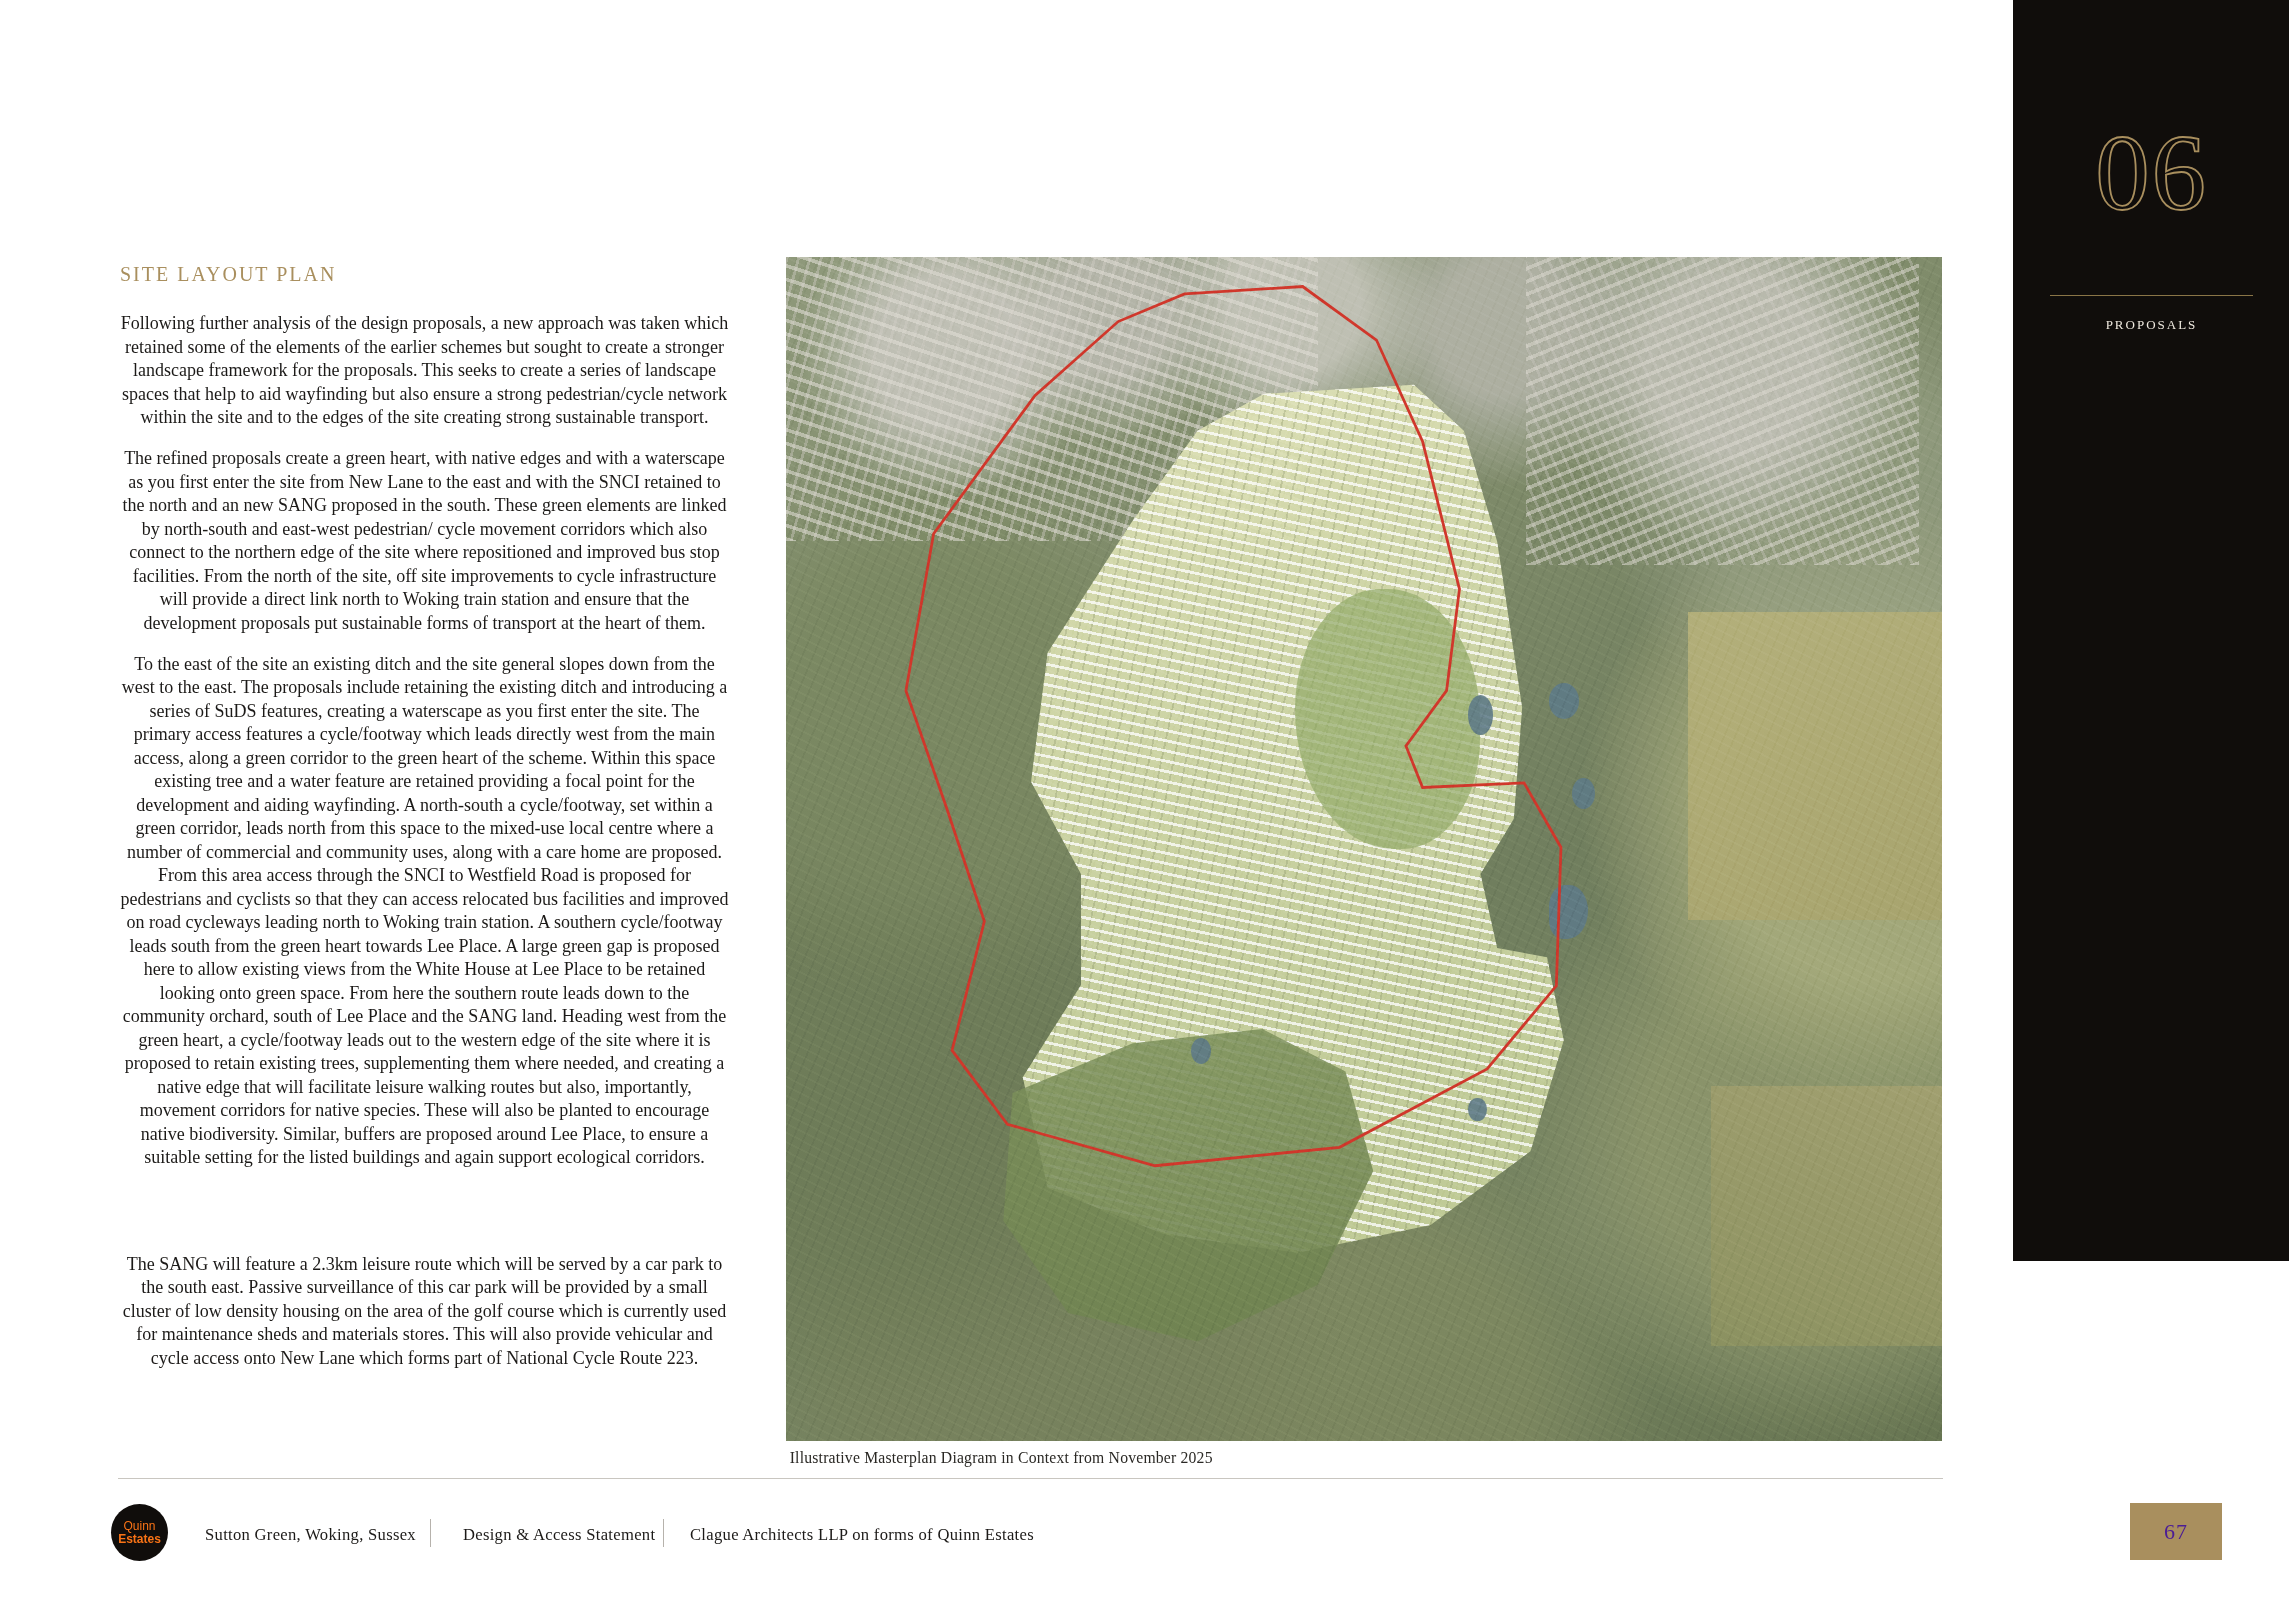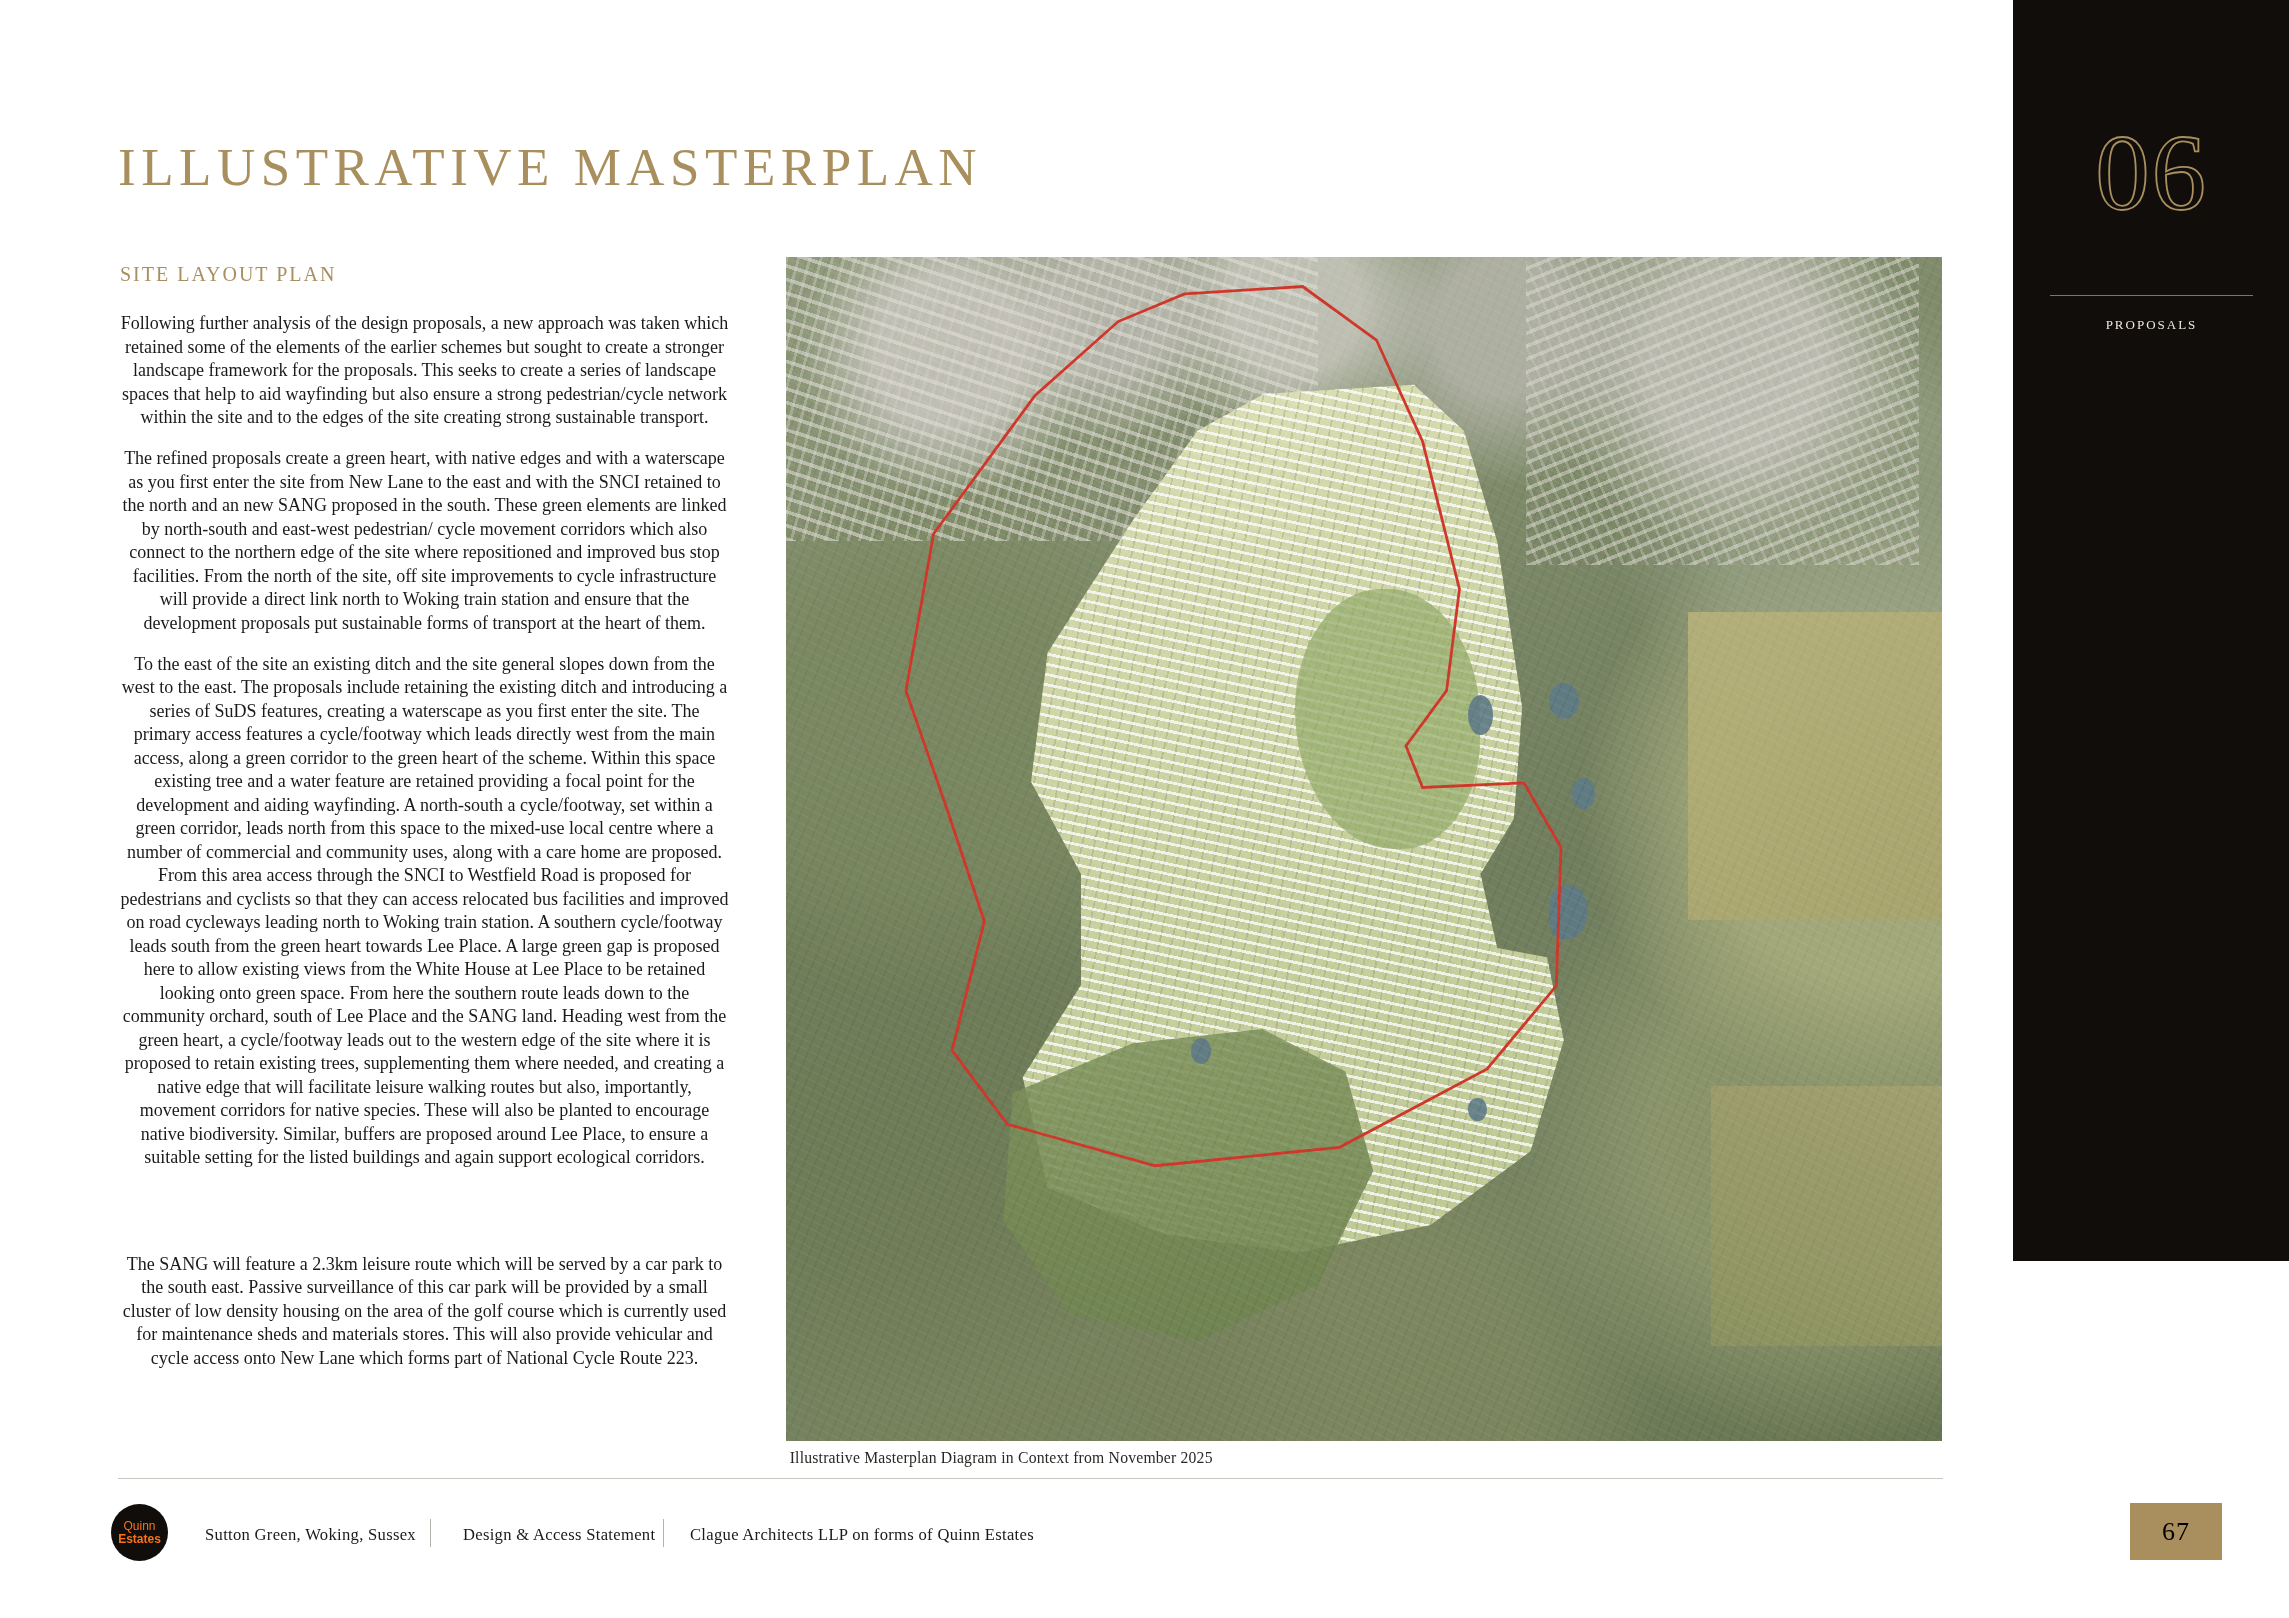--- a/index.html
+++ b/index.html
@@ -57,23 +57,23 @@
     letter-spacing: 2px;
     color: #efe9df;
   }
   .page-number-box {
     position: absolute;
     left: 2130px;
     top: 1503px;
     width: 92px;
     height: 57px;
     background: #a98f5e;
-    color: #000000;
-    font-family: "Liberation Serif", serif;
-    font-size: 26px;
+    color: #4c1d95;
+    font-family: "Liberation Serif", serif;
+    font-size: 22px;
     display: flex;
     align-items: center;
     justify-content: center;
     letter-spacing: 0.9px;
   }
 
   
   .page {
     position: absolute;
     left: 0;
@@ -306,21 +306,20 @@
     background: #b6b2ac;
   }
   .footer-div.d1 { left: 430px; }
   .footer-div.d2 { left: 663px; }
 </style>
 </head>
 <body>
 
 <div class="page">
 
-  <div class="page-title">ILLUSTRATIVE MASTERPLAN</div>
 
   <div class="section-title">SITE LAYOUT PLAN</div>
 
   <div class="body-col">
     <p>Following further analysis of the design proposals, a new approach was taken which retained some of the elements of the earlier schemes but sought to create a stronger landscape framework for the proposals. This seeks to create a series of landscape spaces that help to aid wayfinding but also ensure a strong pedestrian/cycle network within the site and to the edges of the site creating strong sustainable transport.</p>
     <p>The refined proposals create a green heart, with native edges and with a waterscape as you first enter the site from New Lane to the east and with the SNCI retained to the north and an new SANG proposed in the south. These green elements are linked by north-south and east-west pedestrian/ cycle movement corridors which also connect to the northern edge of the site where repositioned and improved bus stop facilities. From the north of the site, off site improvements to cycle infrastructure will provide a direct link north to Woking train station and ensure that the development proposals put sustainable forms of transport at the heart of them.</p>
     <p>To the east of the site an existing ditch and the site general slopes down from the west to the east. The proposals include retaining the existing ditch and introducing a series of SuDS features, creating a waterscape as you first enter the site. The primary access features a cycle/footway which leads directly west from the main access, along a green corridor to the green heart of the scheme. Within this space existing tree and a water feature are retained providing a focal point for the development and aiding wayfinding. A north-south a cycle/footway, set within a green corridor, leads north from this space to the mixed-use local centre where a number of commercial and community uses, along with a care home are proposed. From this area access through the SNCI to Westfield Road is proposed for pedestrians and cyclists so that they can access relocated bus facilities and improved on road cycleways leading north to Woking train station. A southern cycle/footway leads south from the green heart towards Lee Place. A large green gap is proposed here to allow existing views from the White House at Lee Place to be retained looking onto green space. From here the southern route leads down to the community orchard, south of Lee Place and the SANG land. Heading west from the green heart, a cycle/footway leads out to the western edge of the site where it is proposed to retain existing trees, supplementing them where needed, and creating a native edge that will facilitate leisure walking routes but also, importantly, movement corridors for native species. These will also be planted to encourage native biodiversity. Similar, buffers are proposed around Lee Place, to ensure a suitable setting for the listed buildings and again support ecological corridors.</p>
     <p class="gap-before">The SANG will feature a 2.3km leisure route which will be served by a car park to the south east. Passive surveillance of this car park will be provided by a small cluster of low density housing on the area of the golf course which is currently used for maintenance sheds and materials stores. This will also provide vehicular and cycle access onto New Lane which forms part of National Cycle Route 223.</p>
   </div>
 

